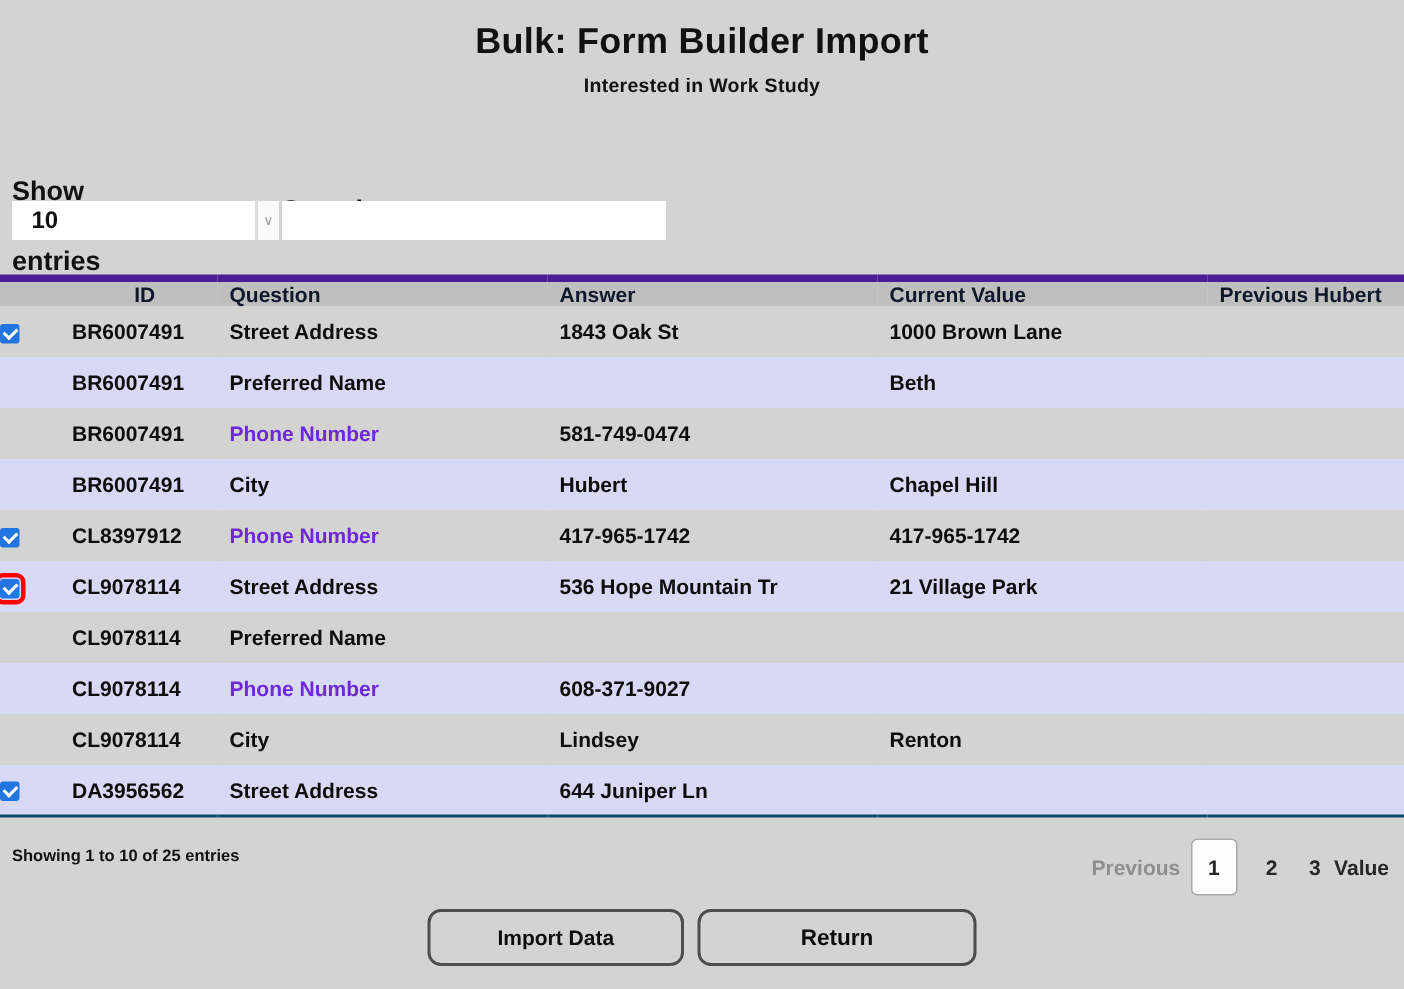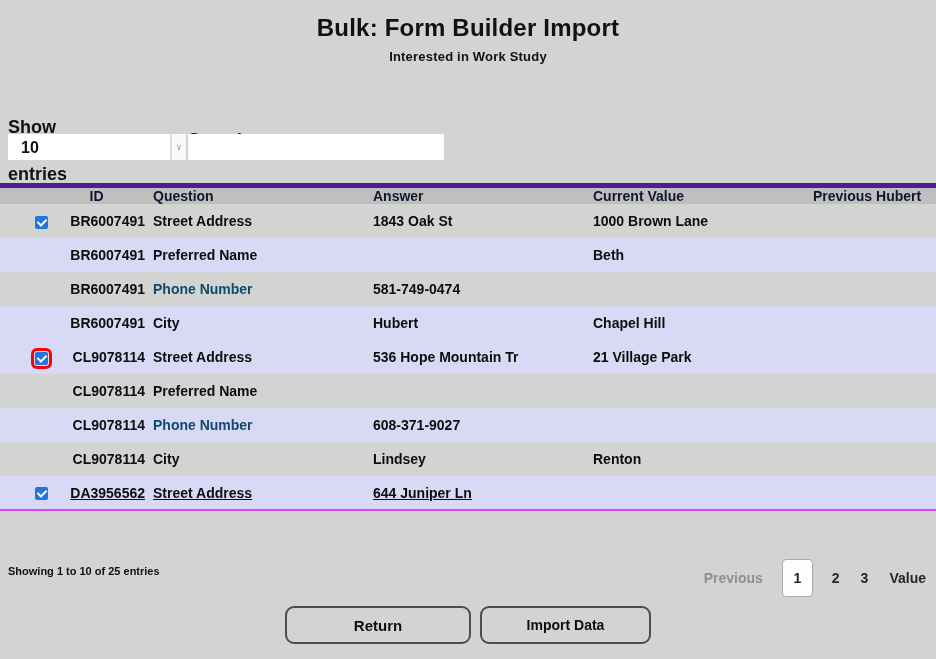--- a/index.html
+++ b/index.html
@@ -49,42 +49,42 @@
   col.c-q    { width:220px; }
   col.c-a    { width:220px; }
   col.c-cur  { width:220px; }
   col.c-prev { width:131px; }
   thead th {
     background:#bfbfbf; height:18px; text-align:left; padding-left:8px;
     border-top:5px solid #4c1d95; font-size:14px; color:#0f172a;
   }
   thead th.center { text-align:center; padding-left:0; }
   tbody td { height:34px; padding-left:8px; color:#0d0d0d; }
-  tbody td.center { text-align:right; padding-left:0; }
+  tbody td.center { text-align:left; padding-left:0; }
   tbody tr.odd  td { background:#d3d4d1; }
   tbody tr.even td { background:#d8d9f4; }
-  tbody tr:last-child td { border-bottom:2px solid #d946ef;text-decoration:underline; }
-  td.red { color:#0c4a6e; }
+  tbody tr:last-child td { border-bottom:2px solid #0c4a6e; }
+  td.red { color:#6d28d9; }
 
   .cb {
     width:13px; height:13px; background:#2274e0; border-radius:2px;
     display:inline-block; position:relative; vertical-align:middle; cursor:pointer;
   }
   .cb::after {
     content:""; position:absolute; left:4px; top:1px;
     width:4px; height:7px; border:solid #fff; border-width:0 2px 2px 0;
     transform:rotate(45deg);
   }
   .cb.hl { outline:3px solid #ff0000; outline-offset:1px; }
 
   
   #showing-info { position:absolute; top:565px; left:8px; font-size:11px; }
   .pagination {
     position:absolute; top:556px; right:10px; height:44px;
-    display:flex; align-items:center; gap:21px; font-size:14px;
+    display:flex; align-items:center; gap:9px; font-size:14px;
   }
   .page-prev { color:#8f8f8f; cursor:default; }
   .page-next, .page-num { color:#262626; cursor:pointer; }
   .page-num.current {
     background:#fdfdfd; border:1px solid #a9a9a9; border-radius:4px;
     width:31px; height:38px; line-height:36px; text-align:center;
     margin:0 -2px;
   }
   
   .actions {
@@ -160,20 +160,28 @@
     <td class="cell-prev"></td>
   </tr>
       <tr class="even">
     <td class="center cell-cb"></td>
     <td class="center cell-id">BR6007491</td>
     <td class="cell-q">City</td>
     <td class="cell-a">Hubert</td>
     <td class="cell-cur">Chapel Hill</td>
     <td class="cell-prev"></td>
   </tr>
+      <tr class="odd">
+    <td class="center cell-cb"><span class="cb"></span></td>
+    <td class="center cell-id">CL8397912</td>
+    <td class="cell-q red">Phone Number</td>
+    <td class="cell-a">417-965-1742</td>
+    <td class="cell-cur">417-965-1742</td>
+    <td class="cell-prev"></td>
+  </tr>
       <tr class="even">
     <td class="center cell-cb"><span class="cb hl"></span></td>
     <td class="center cell-id">CL9078114</td>
     <td class="cell-q">Street Address</td>
     <td class="cell-a">536 Hope Mountain Tr</td>
     <td class="cell-cur">21 Village Park</td>
     <td class="cell-prev"></td>
   </tr>
       <tr class="odd">
     <td class="center cell-cb"></td>
@@ -216,15 +224,15 @@
   <span class="page-prev">Previous</span>
   <span id="page-numbers" style="display:flex; align-items:center; gap:21px;">
       <span class="page-num current">1</span>
       <span class="page-num">2</span>
       <span class="page-num">3</span>
     </span>
   <span class="page-next">Value</span>
 </div>
 
 <div class="actions">
+  <button class="btn btn-import">Import Data</button>
   <button class="btn btn-return">Return</button>
-  <button class="btn btn-import">Import Data</button>
 </div>
 
 </body></html>

